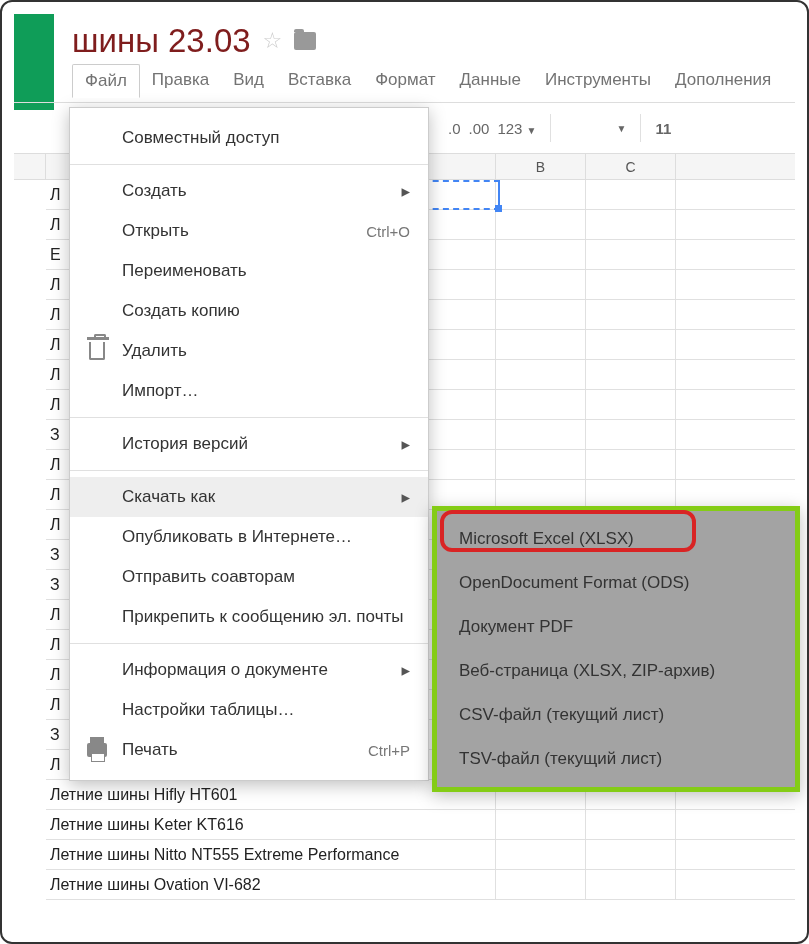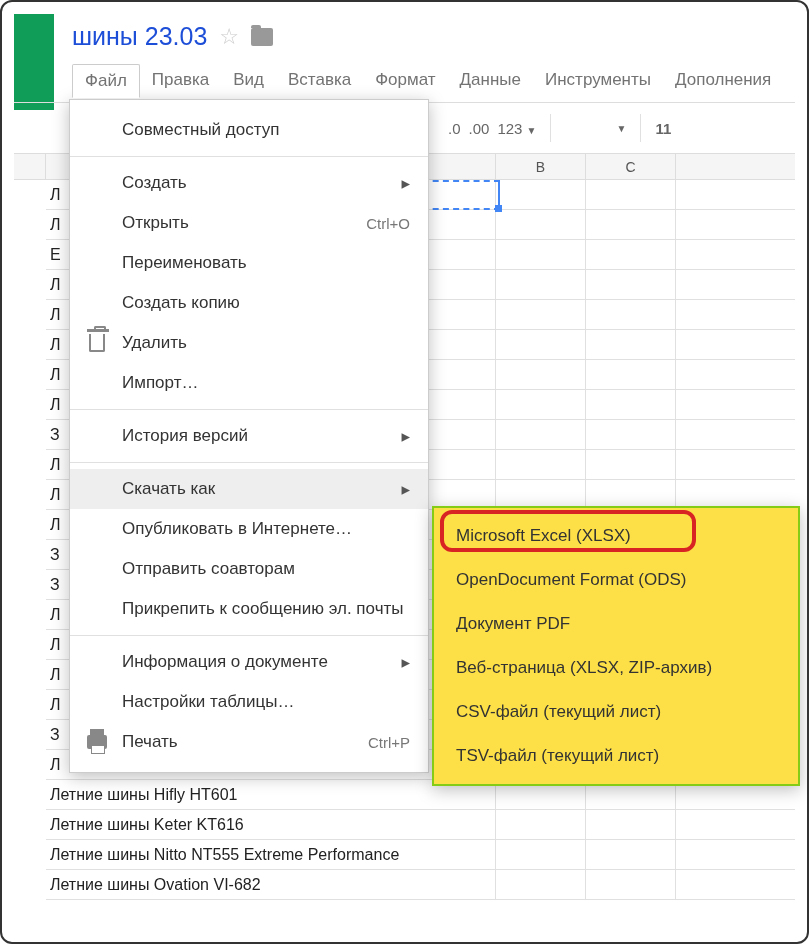--- a/index.html
+++ b/index.html
@@ -1,20 +1,20 @@
 <!DOCTYPE html>
 <html><head>
 <meta charset="utf-8">
 <style>
 * { margin: 0; padding: 0; box-sizing: border-box; font-family: Arial, sans-serif; }
 body { width: 809px; height: 944px; background: #fff; overflow: hidden; position: relative; border: 2px solid #333; border-radius: 12px; }
 .inner { position: absolute; top: 12px; left: 12px; right: 12px; bottom: 12px; background: #fff; }
 .accent-strip { position: absolute; top: 0; left: 0; width: 40px; height: 96px; background: #0f9d58; }
 .title-row { position: absolute; top: 8px; left: 58px; display: flex; align-items: center; gap: 12px; }
-.doc-title { font-size: 25px; color: #1d4ed8; }
+.doc-title { font-size: 33px; color: #7f1d1d; }
 .star-icon { color: #ccc; font-size: 22px; }
 .folder-icon { width: 22px; height: 18px; background: #999; border-radius: 2px; position: relative; }
 .folder-icon::before { content: ""; position: absolute; top: -3px; left: 0; width: 10px; height: 3px; background: #999; border-radius: 2px 2px 0 0; }
 .menu-bar { position: absolute; top: 50px; left: 58px; right: 0; display: flex; gap: 0; font-size: 17px; color: #737373; }
 .menu-bar span { padding: 6px 12px; cursor: pointer; }
 .menu-bar .active { border: 1px solid #ccc; border-bottom: 1px solid #fff; border-radius: 2px 2px 0 0; position: relative; z-index: 6; background: #fff; }
 .toolbar { position: absolute; top: 88px; left: 0; right: 0; height: 52px; border-top: 1px solid #ddd; border-bottom: 1px solid #ddd; display: flex; align-items: center; color: #666; font-size: 15px; }
 .toolbar-seg { padding: 0 14px; border-right: 1px solid #e0e0e0; height: 28px; display: flex; align-items: center; gap: 8px; }
 .sheet-area { position: absolute; top: 140px; left: 0; right: 0; bottom: 0; }
 .row-header-corner { position: absolute; top: 0; left: 0; width: 32px; height: 26px; background: #f5f5f5; border-right: 1px solid #ddd; border-bottom: 1px solid #ddd; }
@@ -23,36 +23,36 @@
 .col-h.a { width: 450px; }
 .col-h.b { width: 90px; }
 .col-h.c { width: 90px; }
 .grid { position: absolute; top: 26px; left: 32px; right: 0; bottom: 0; }
 .grid-row { height: 30px; border-bottom: 1px solid #e0e0e0; display: flex; font-size: 16px; color: #222; }
 .cell-a { width: 450px; border-right: 1px solid #e0e0e0; padding-left: 4px; line-height: 30px; white-space: nowrap; overflow: visible; }
 .cell-b { width: 90px; border-right: 1px solid #e0e0e0; }
 .cell-c { width: 90px; border-right: 1px solid #e0e0e0; }
 .selected-cell { position: absolute; top: 26px; left: 388px; width: 98px; height: 30px; border: 2px solid #4285f4; border-style: dashed solid dashed dashed; pointer-events: none; }
 .selected-cell::after { content: ""; position: absolute; right: -4px; bottom: -4px; width: 7px; height: 7px; background: #4285f4; }
-.dropdown { position: absolute; top: 85px; left: 55px; width: 360px; background: #fff; border: 1px solid #ccc; box-shadow: 0 4px 16px rgba(0,0,0,0.25); font-size: 17px; color: #333; z-index: 5; }
+.dropdown { position: absolute; top: 93px; left: 55px; width: 360px; background: #fff; border: 1px solid #ccc; box-shadow: 0 4px 16px rgba(0,0,0,0.25); font-size: 17px; color: #333; z-index: 5; }
 .dd-item { height: 40px; display: flex; align-items: center; padding-left: 52px; padding-right: 18px; position: relative; cursor: pointer; }
 .dd-item.hover { background: #eee; }
 .dd-sep { height: 1px; background: #e0e0e0; margin: 6px 0; }
 .dd-shortcut { margin-left: auto; color: #777; font-size: 15px; }
 .dd-arrow { margin-left: auto; color: #555; }
 .dd-icon { position: absolute; left: 16px; width: 22px; height: 22px; display: flex; align-items: center; justify-content: center; }
 .icon-folder2 { width: 20px; height: 15px; background: #888; border-radius: 1px; position: relative; }
 .icon-folder2::before { content:""; position:absolute; top:-3px; left:0; width:9px; height:3px; background:#888; border-radius:1px 1px 0 0; }
 .icon-trash { width: 16px; height: 18px; border: 2px solid #888; border-top: none; border-radius: 0 0 2px 2px; position: relative; }
 .icon-trash::before { content:""; position:absolute; top:-5px; left:-4px; width:22px; height:3px; background:#888; }
 .icon-trash::after { content:""; position:absolute; top:-8px; left:3px; width:8px; height:3px; border:2px solid #888; border-bottom:none; border-radius:2px 2px 0 0; }
 .icon-print { width: 20px; height: 14px; background: #888; border-radius: 2px; position: relative; }
 .icon-print::before { content:""; position:absolute; top:-6px; left:3px; width:14px; height:6px; background:#888; }
 .icon-print::after { content:""; position:absolute; bottom:-5px; left:4px; width:12px; height:7px; background:#fff; border:1px solid #888; }
-.submenu { position: absolute; top: 492px; left: 418px; width: 368px; background: #fde047; border: 2px solid #84cc16; box-shadow: 0 4px 16px rgba(0,0,0,0.25); font-size: 17px; color: #333; z-index: 6; padding: 6px 0; }
+.submenu { position: absolute; top: 492px; left: 418px; width: 368px; background: #a3a3a3; border: 5px solid #84cc16; box-shadow: 0 4px 16px rgba(0,0,0,0.25); font-size: 17px; color: #333; z-index: 6; padding: 6px 0; }
 .sub-item { height: 44px; display: flex; align-items: center; padding: 0 22px; cursor: pointer; }
 .highlight-ring { position: absolute; top: 496px; left: 426px; width: 256px; height: 42px; border: 4px solid #d92424; border-radius: 12px; z-index: 7; pointer-events: none; }
 .dd-item:first-child { margin-top: 10px; }
 .dd-item.last { margin-bottom: 10px; gap: 45px; }
 </style>
 </head>
 <body>
 <div class="inner">
 
 <div class="accent-strip"></div>

